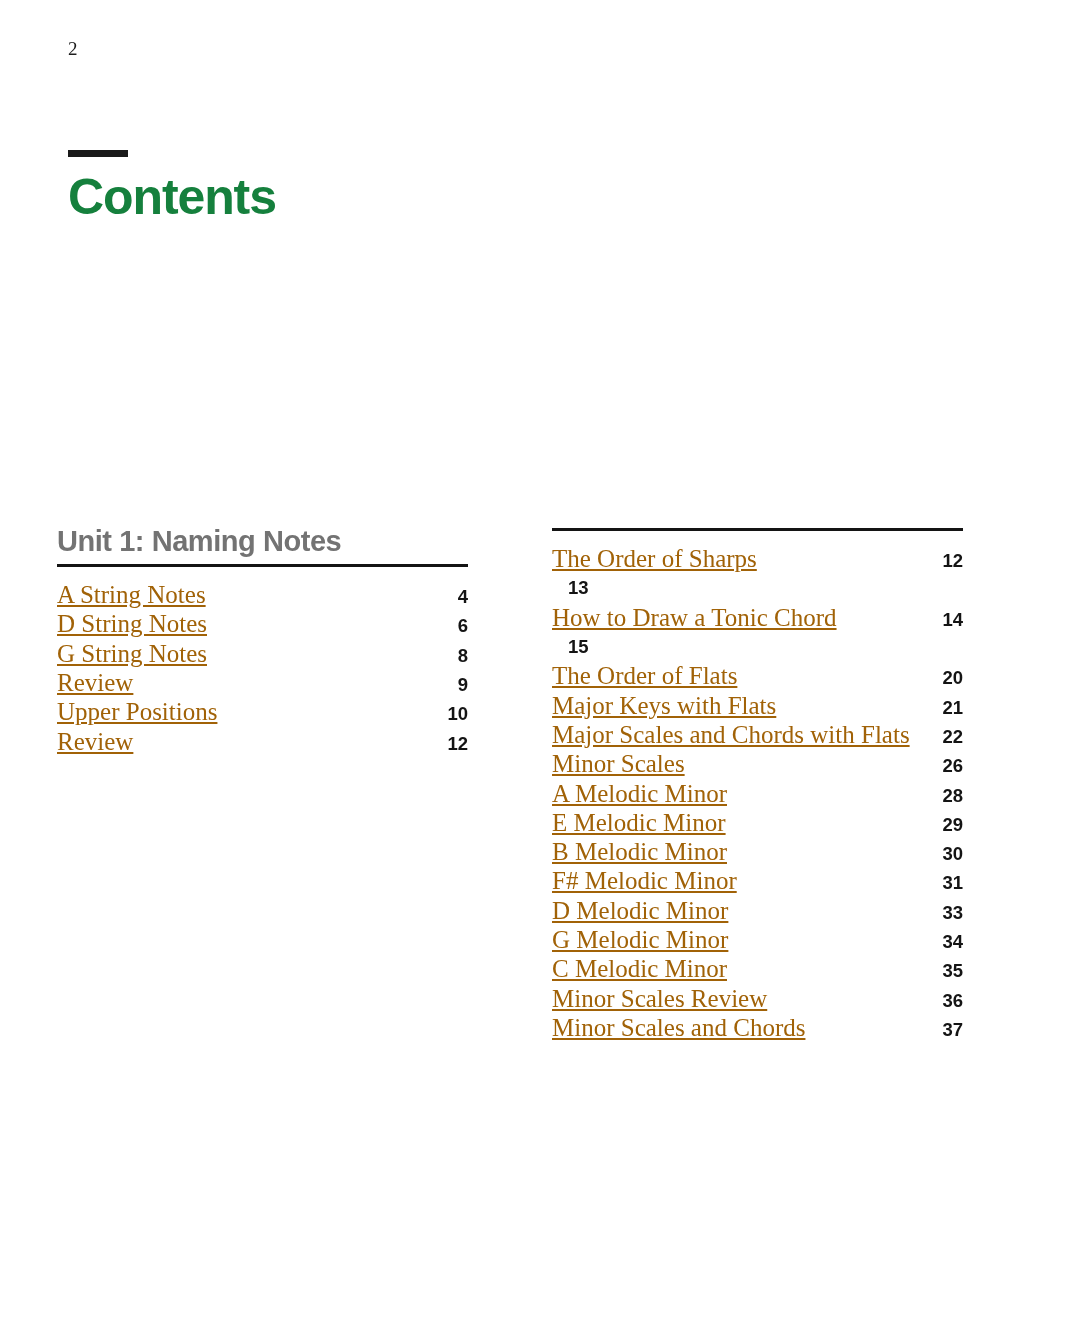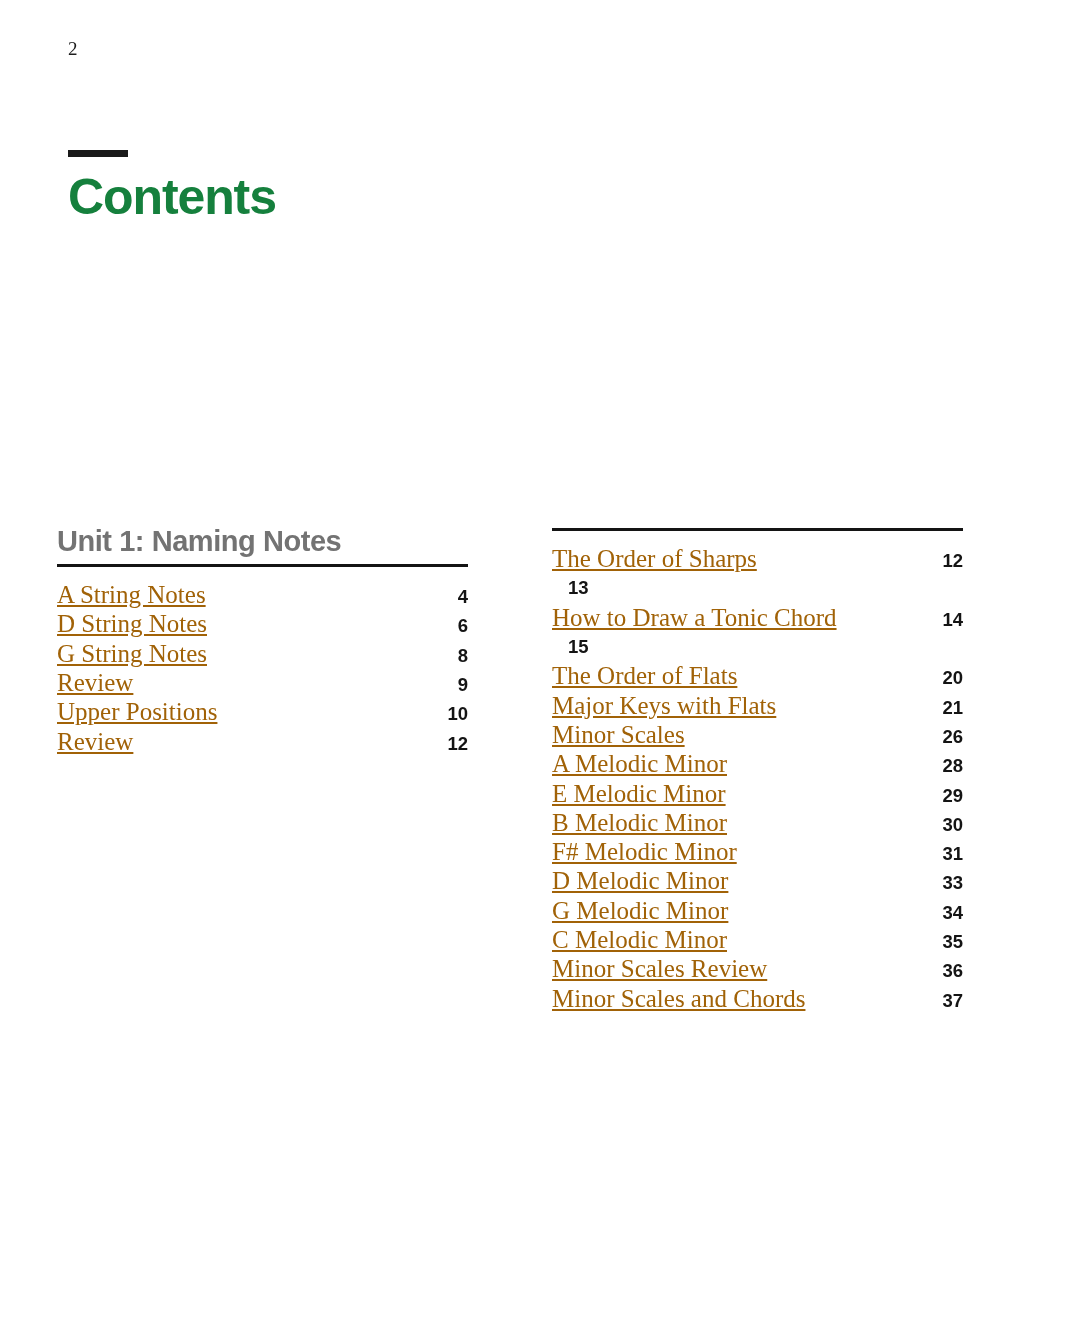--- a/index.html
+++ b/index.html
@@ -177,20 +177,24 @@
         </li>
         <li class="entry">
           <span class="entry-title">The Order of Flats</span>
           <span class="entry-page">20</span>
         </li>
         <li class="entry">
           <span class="entry-title">Major Keys with Flats</span>
           <span class="entry-page">21</span>
         </li>
         <li class="entry">
+          <span class="entry-title">Major Scales and Chords with Flats</span>
+          <span class="entry-page">22</span>
+        </li>
+        <li class="entry">
           <span class="entry-title">Minor Scales</span>
           <span class="entry-page">26</span>
         </li>
         <li class="entry">
           <span class="entry-title">A Melodic Minor</span>
           <span class="entry-page">28</span>
         </li>
         <li class="entry">
           <span class="entry-title">E Melodic Minor</span>
           <span class="entry-page">29</span>

